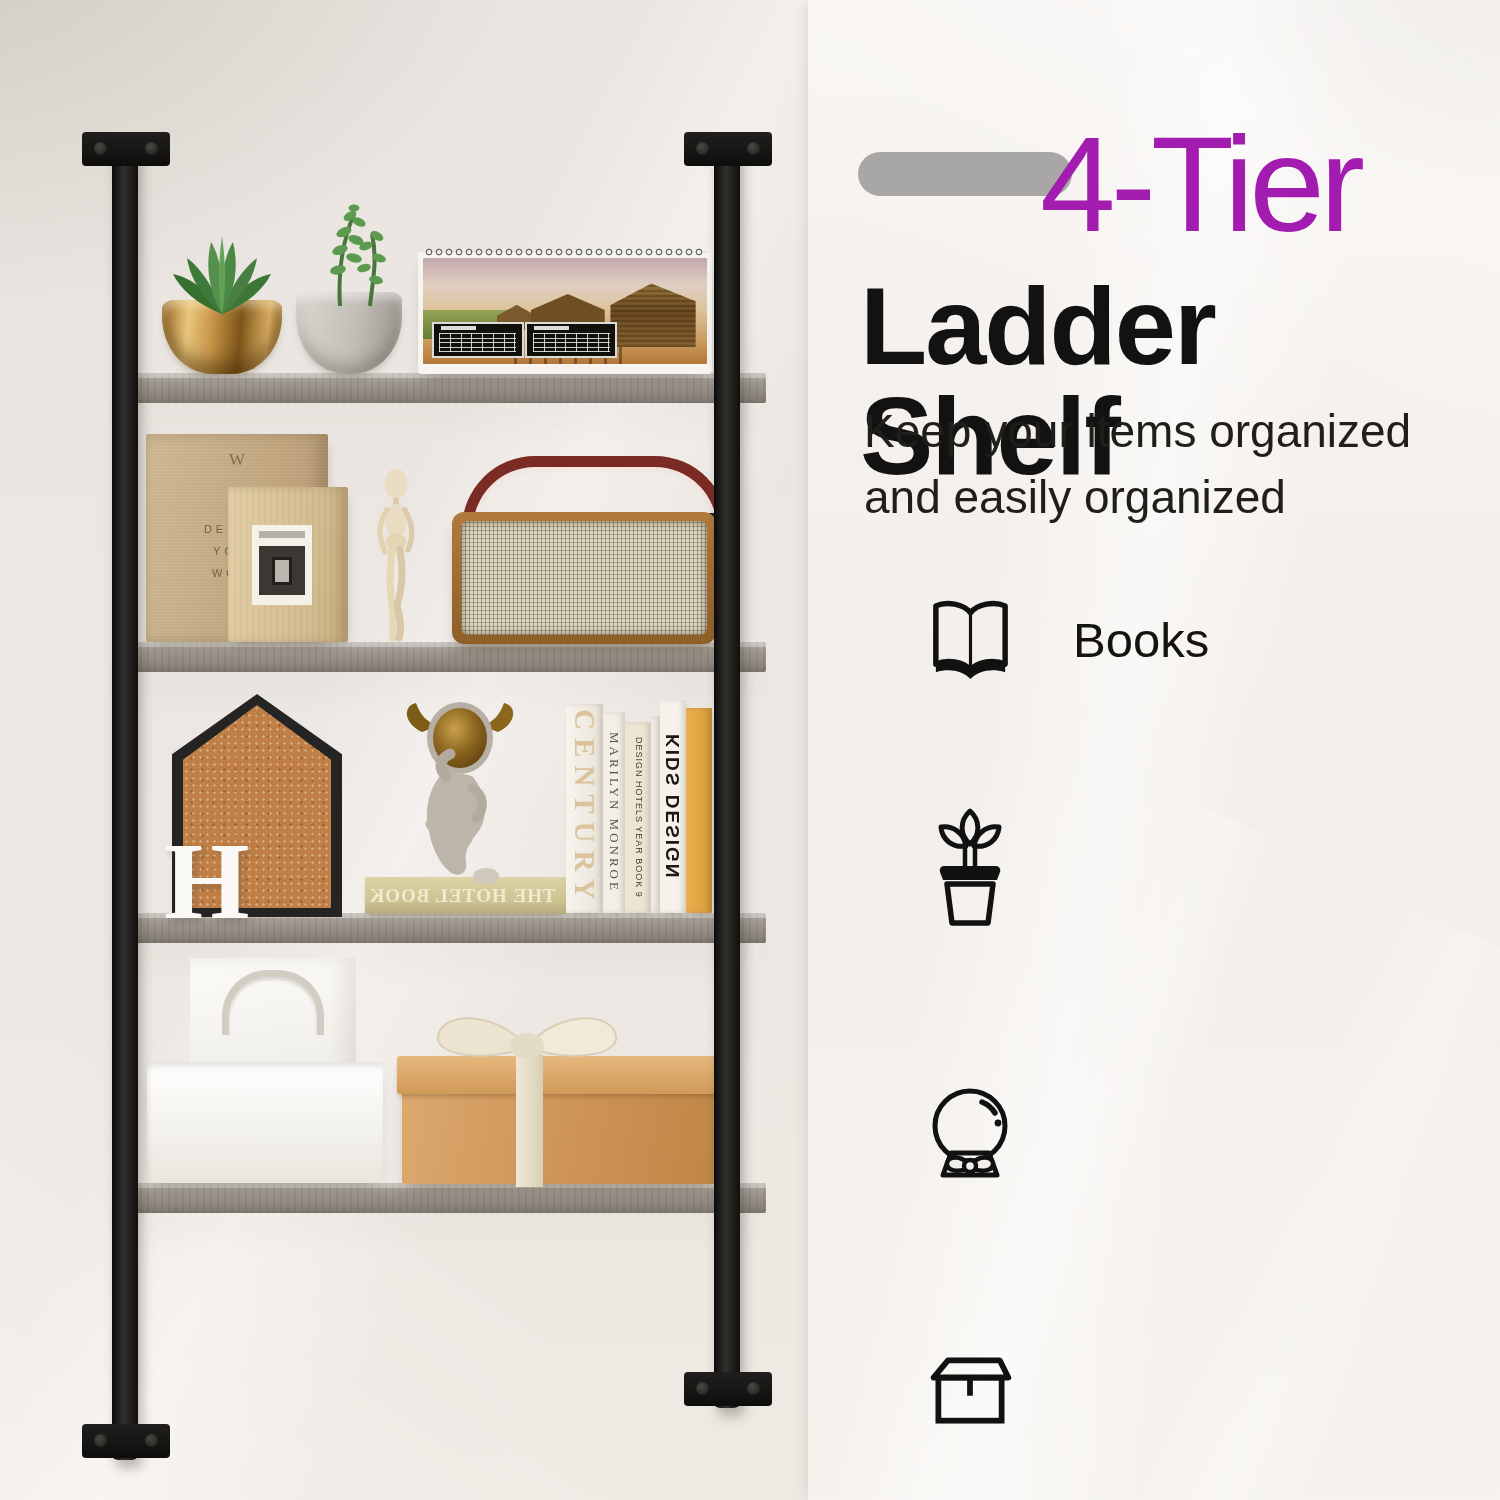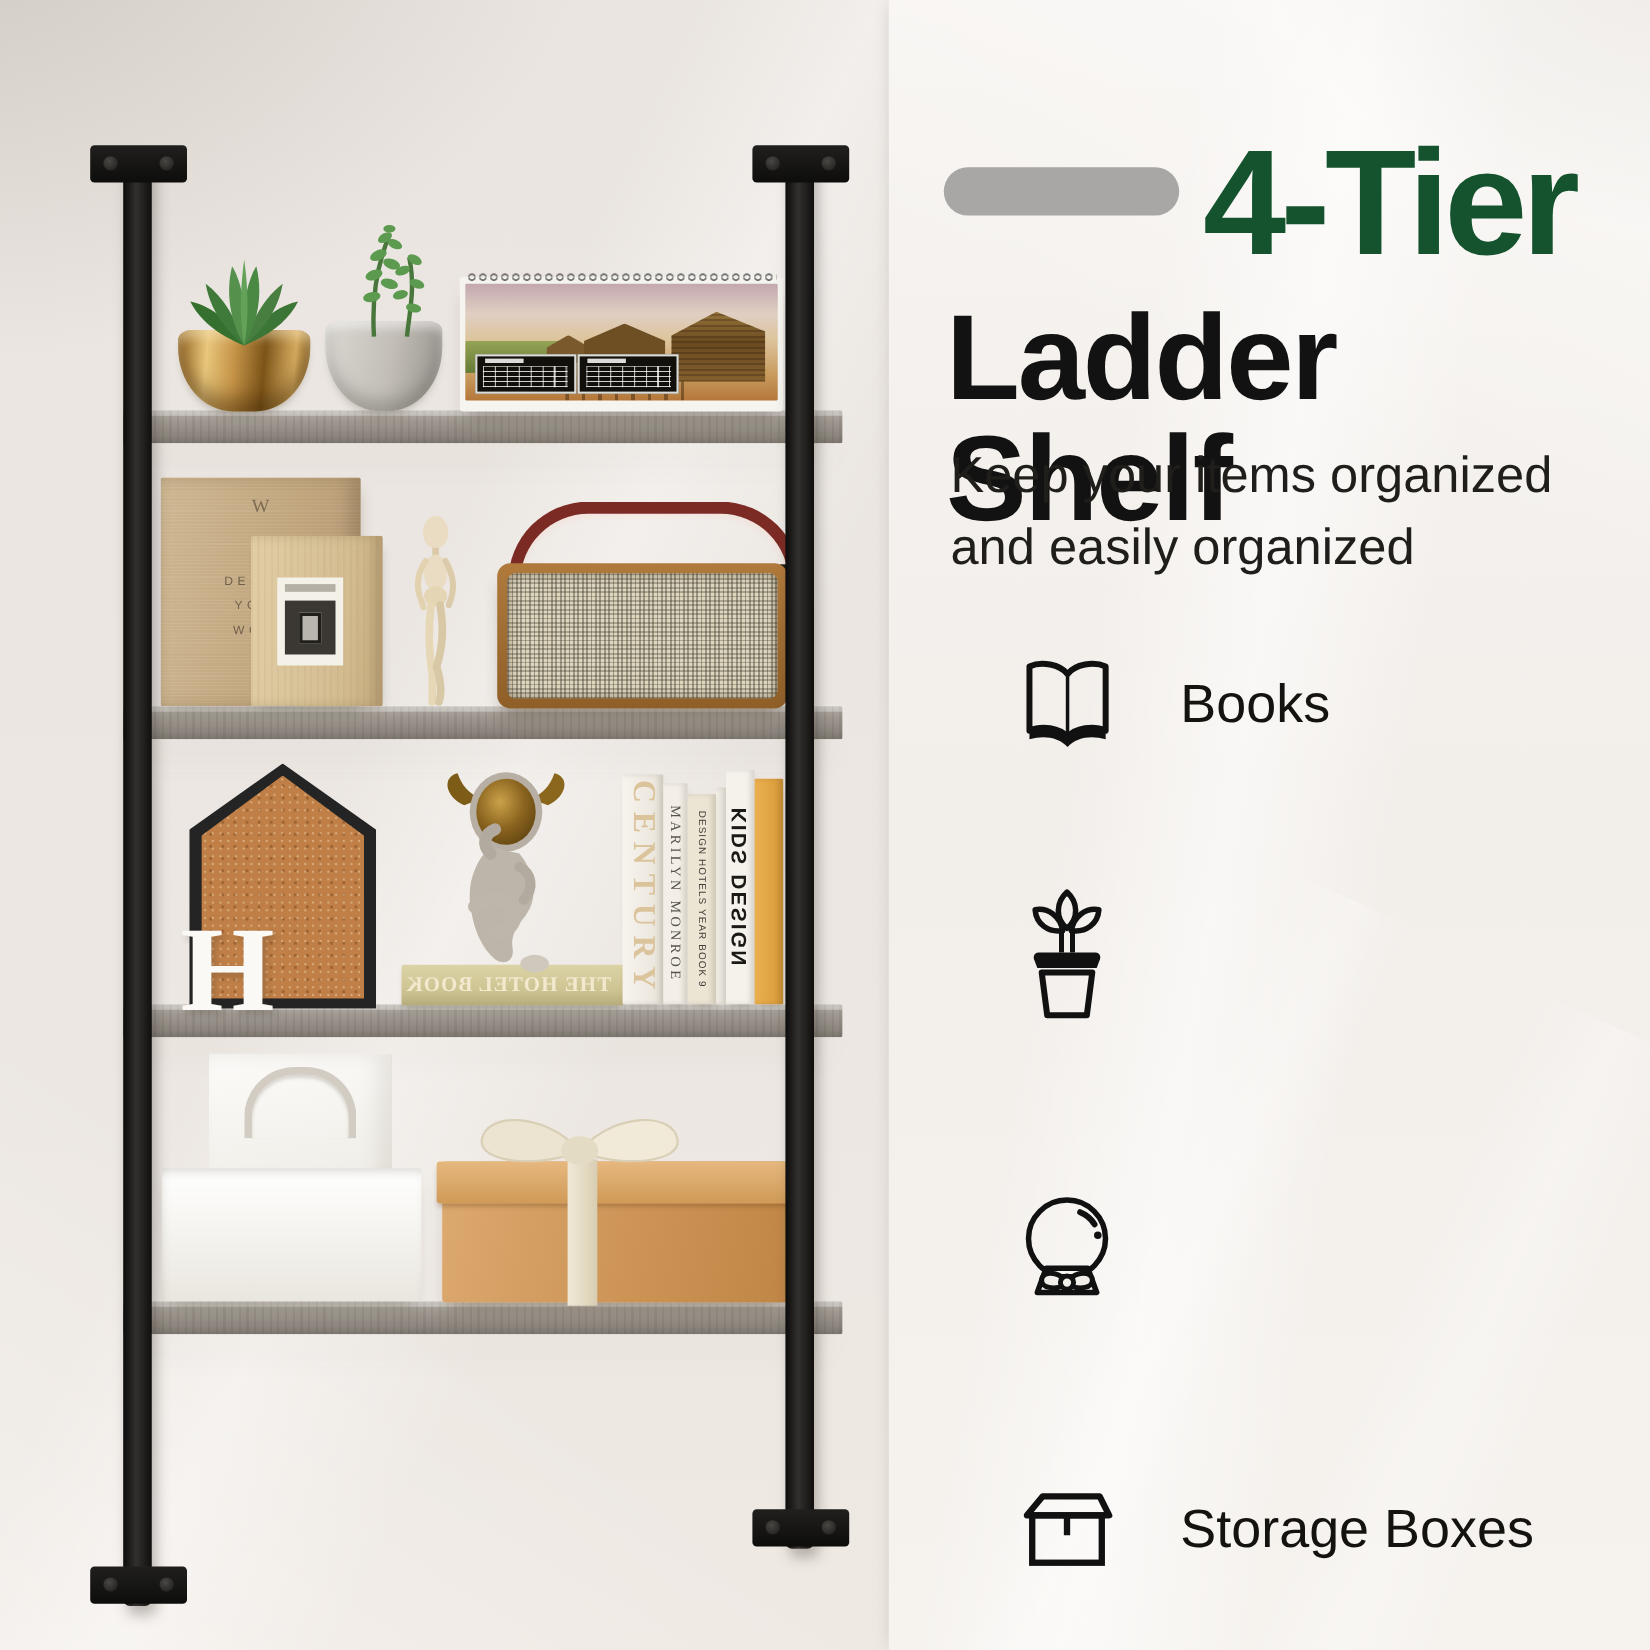--- a/index.html
+++ b/index.html
@@ -153,22 +153,22 @@
     background:linear-gradient(100deg,#dca96f 0%,#cd9456 55%,#c08646 100%);
     box-shadow:0 12px 18px -8px rgba(100,80,55,.45);}
   .tanbox-lid{left:-5px;right:-5px;top:0;height:38px;border-radius:3px;
     background:linear-gradient(180deg,#e6b87e,#d09a58);
     box-shadow:0 4px 5px -2px rgba(90,60,25,.35);}
   .ribbon-v{left:114px;top:-2px;width:27px;height:104%;
     background:linear-gradient(90deg,#efe8d6,#e3dac2 60%,#d8cdb2);}
   .bow{left:422px;top:1004px;width:210px;height:72px;z-index:5;}
   
   .pill{left:858px;top:152px;width:214px;height:44px;border-radius:22px;background:#a8a7a5;}
-  .title1{top:116px;left:1040px;width:445px;text-align:center;font-weight:bold;
-    font-size:136px;line-height:1;letter-spacing:-5px;color:#14532d;}
+  .title1{top:116px;left:1040px;width:445px;text-align:left;font-weight:normal;
+    font-size:136px;line-height:1;letter-spacing:-5px;color:#a21caf;}
   .title2{top:271px;left:860px;font-weight:bold;font-size:110px;line-height:1;
     letter-spacing:-2px;color:#121212;}
   .subtitle{left:864px;top:398px;font-size:46px;line-height:1.44;color:#201e1b;}
   .feat{left:918px;display:flex;align-items:center;z-index:2;}
   .feat .fi{width:104px;display:flex;justify-content:center;}
   .feat .fl{margin-left:51px;font-size:49px;color:#151310;white-space:nowrap;}
   .f1{top:592px}.f2{top:806px}.f3{top:1072px}.f4{top:1344px}
   svg{display:block;}
 </style>
 </head>
@@ -385,14 +385,13 @@
 </div>
 
 <div class="abs feat f4">
   <span class="fi">
     <svg width="92" height="92" viewBox="0 0 96 96">
       <path d="M10 35 L25 17 L79 17 L88 35 Z" fill="none" stroke="#111" stroke-width="6" stroke-linejoin="round"></path>
       <rect x="15" y="35" width="66" height="45" fill="none" stroke="#111" stroke-width="6"></rect>
       <line x1="48" y1="35" x2="48" y2="54" stroke="#111" stroke-width="6"></line>
     </svg>
   </span>
-  <span class="fl">Storage Boxes</span>
 </div>
 
 </body></html>

